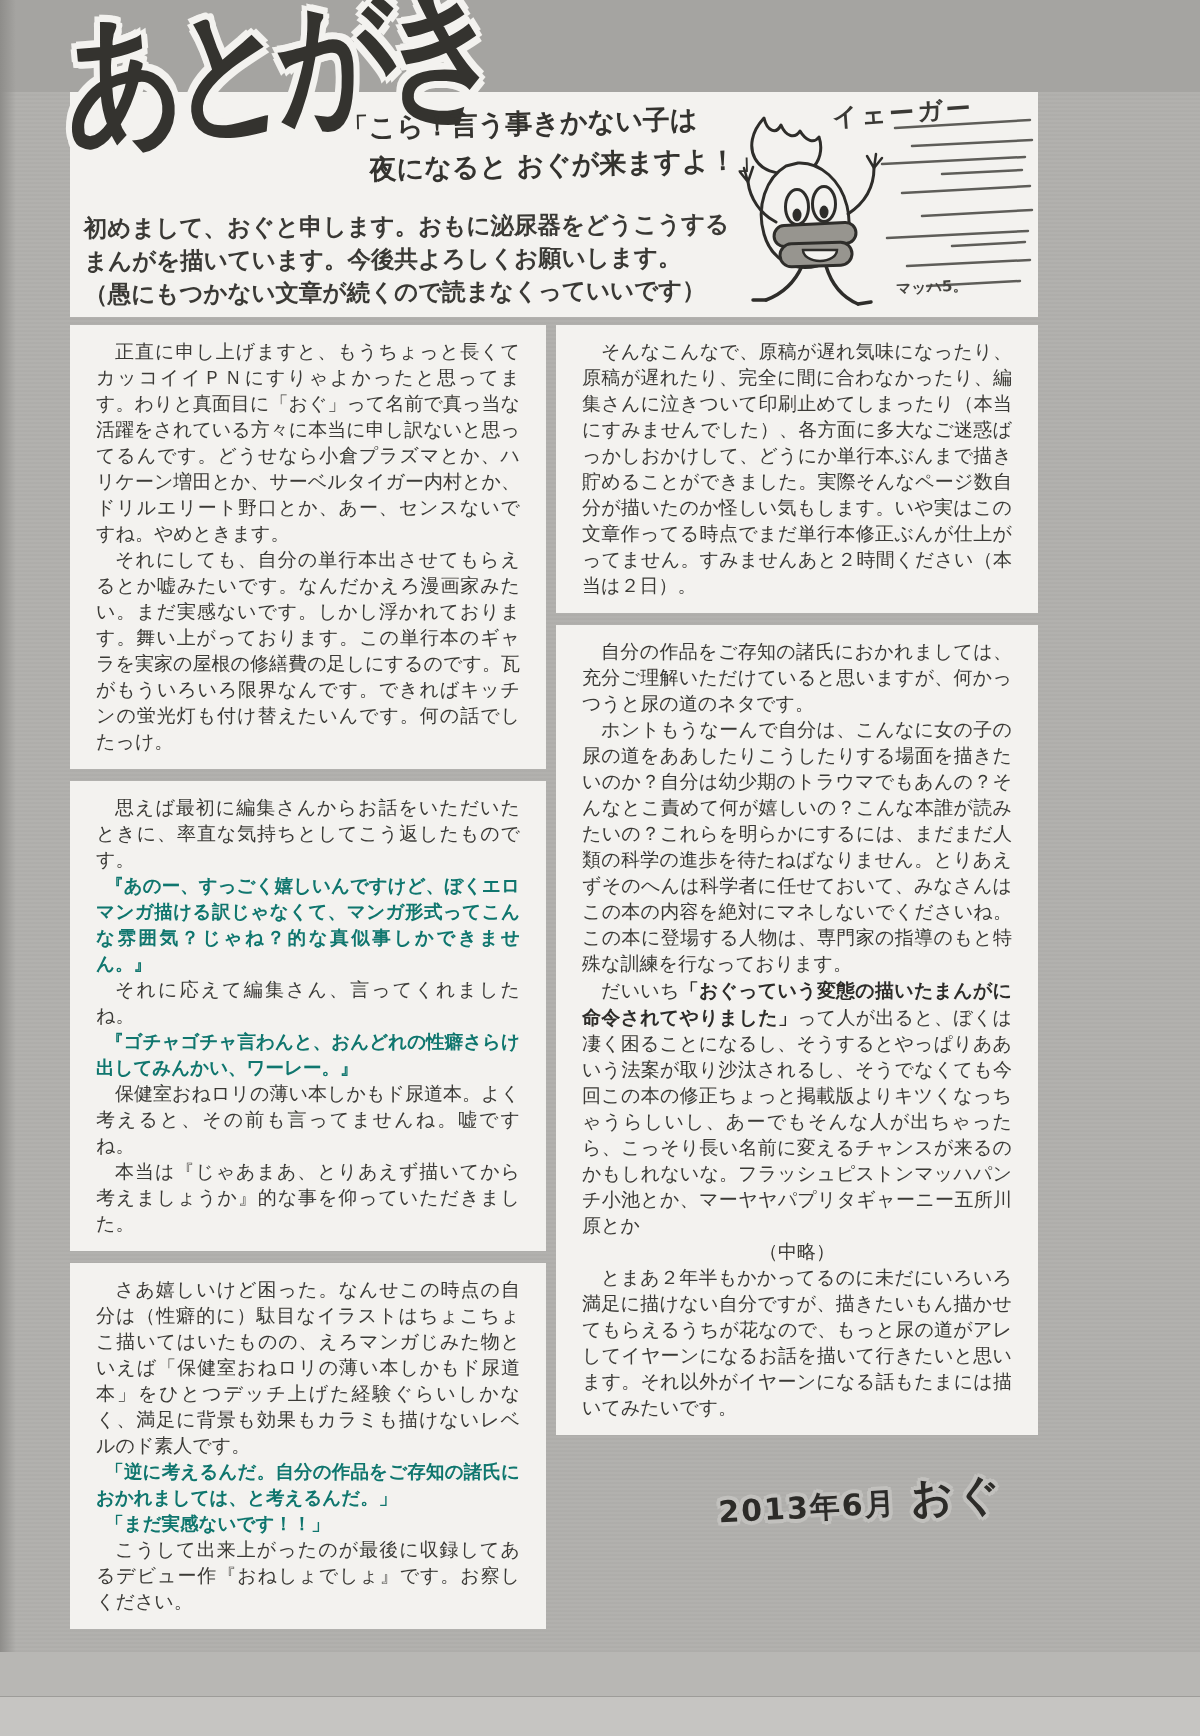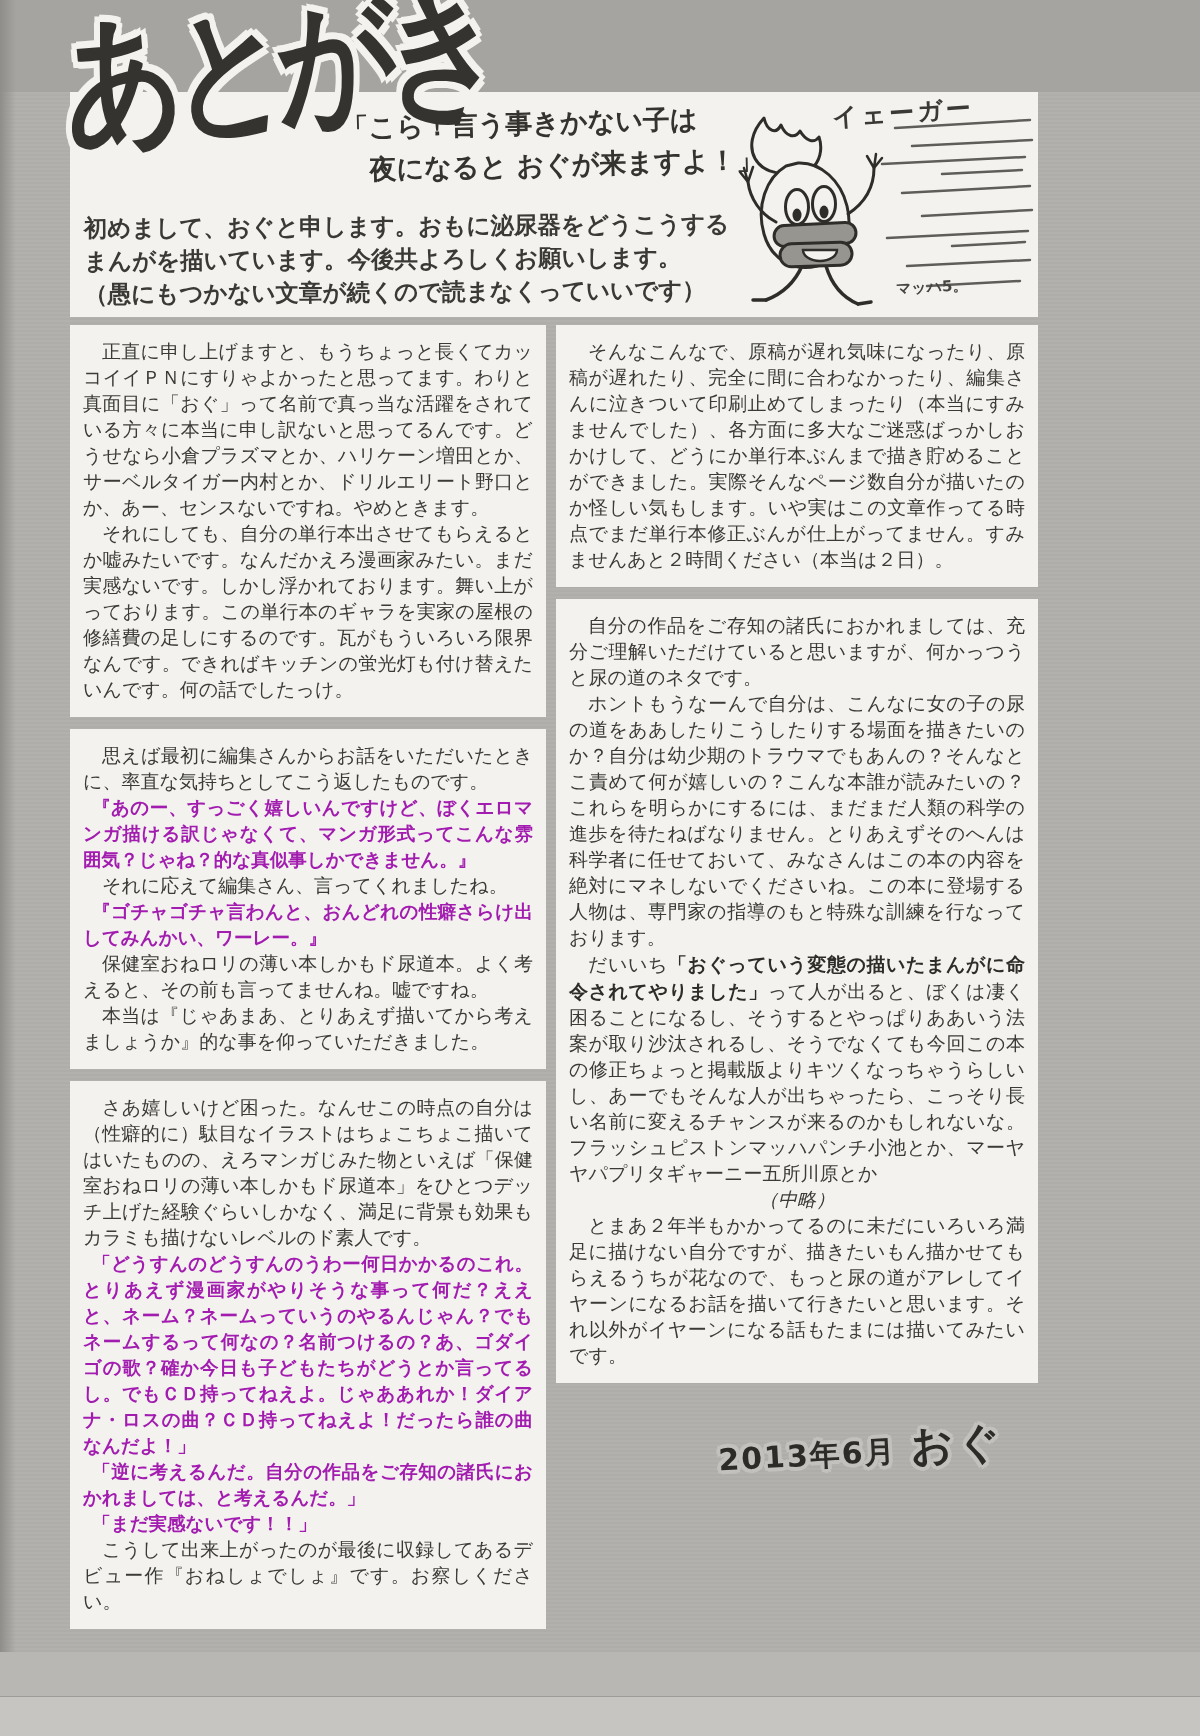--- a/index.html
+++ b/index.html
@@ -34,28 +34,28 @@
       font-family:"DejaVu Sans","Liberation Sans",sans-serif;font-weight:700;
       font-size:25px;color:#3a3935;transform:rotate(-4deg);letter-spacing:3px;}
   .mascot .speed{position:absolute;left:206px;top:184px;
       font-family:"DejaVu Sans","Liberation Sans",sans-serif;font-weight:700;
       font-size:15px;color:#45443f;transform:rotate(-3deg);}
 
   .columns{position:absolute;left:70px;top:325px;width:968px;display:flex;gap:10px;}
   .col{display:flex;flex-direction:column;gap:12px;}
   .col-left{width:476px;}
   .col-right{width:482px;}
-  .sheet{background:#f3f2ef;padding:14px 13px;}
+  .sheet{background:#f3f2ef;padding:14px 26px;}
   .para{margin:0;font-family:"Liberation Serif","DejaVu Serif",serif;
         font-size:19px;line-height:26px;color:#3b3a36;
         text-indent:1em;text-align:justify;}
   .quote{font-family:"DejaVu Sans","Liberation Sans",sans-serif;font-weight:700;
-         font-size:18.5px;color:#a21caf;text-indent:.5em;}
+         font-size:18.5px;color:#0f766e;text-indent:.5em;}
   .inline-quote{font-family:"DejaVu Sans","Liberation Sans",sans-serif;font-weight:700;color:#2d2c29;}
-  .center{text-align:center;text-indent:0;font-style:italic;}
+  .center{text-align:center;text-indent:0;}
 
   .sig-row{background:transparent;text-align:right;padding:26px 34px 0 0;}
   .signature{display:inline-block;transform:rotate(-3deg);
       font-family:"DejaVu Sans","Liberation Sans",sans-serif;font-weight:900;color:#2c2b28;
       text-shadow:-3px -3px 0 #c2c1be,3px -3px 0 #c2c1be,-3px 3px 0 #c2c1be,3px 3px 0 #c2c1be,
                   0 -4px 0 #c2c1be,0 4px 0 #c2c1be,-4px 0 0 #c2c1be,4px 0 0 #c2c1be;}
   .sig-date{font-size:30px;letter-spacing:2px;}
   .sig-name{font-size:42px;margin-left:14px;letter-spacing:4px;}
 </style>
 </head>
@@ -130,21 +130,20 @@
       <section class="sheet">
         <p class="para">思えば最初に編集さんからお話をいただいたときに、率直な気持ちとしてこう返したものです。</p>
         <p class="para quote">『あのー、すっごく嬉しいんですけど、ぼくエロマンガ描ける訳じゃなくて、マンガ形式ってこんな雰囲気？じゃね？的な真似事しかできません。』</p>
         <p class="para">それに応えて編集さん、言ってくれましたね。</p>
         <p class="para quote">『ゴチャゴチャ言わんと、おんどれの性癖さらけ出してみんかい、ワーレー。』</p>
         <p class="para">保健室おねロリの薄い本しかもド尿道本。よく考えると、その前も言ってませんね。嘘ですね。</p>
         <p class="para">本当は『じゃあまあ、とりあえず描いてから考えましょうか』的な事を仰っていただきました。</p>
       </section>
       <section class="sheet">
         <p class="para">さあ嬉しいけど困った。なんせこの時点の自分は（性癖的に）駄目なイラストはちょこちょこ描いてはいたものの、えろマンガじみた物といえば「保健室おねロリの薄い本しかもド尿道本」をひとつデッチ上げた経験ぐらいしかなく、満足に背景も効果もカラミも描けないレベルのド素人です。</p>
-        <p class="para quote">「どうすんのどうすんのうわー何日かかるのこれ。とりあえず漫画家がやりそうな事って何だ？ええと、ネーム？ネームっていうのやるんじゃん？でもネームするって何なの？名前つけるの？あ、ゴダイゴの歌？確か今日も子どもたちがどうとか言ってるし。でもＣＤ持ってねえよ。じゃああれか！ダイアナ・ロスの曲？ＣＤ持ってねえよ！だったら誰の曲なんだよ！」</p>
         <p class="para quote">「逆に考えるんだ。自分の作品をご存知の諸氏におかれましては、と考えるんだ。」</p>
         <p class="para quote">「まだ実感ないです！！」</p>
         <p class="para">こうして出来上がったのが最後に収録してあるデビュー作『おねしょでしょ』です。お察しください。</p>
       </section>
     </div>
 
     <div class="col col-right">
       <section class="sheet">
         <p class="para">そんなこんなで、原稿が遅れ気味になったり、原稿が遅れたり、完全に間に合わなかったり、編集さんに泣きついて印刷止めてしまったり（本当にすみませんでした）、各方面に多大なご迷惑ばっかしおかけして、どうにか単行本ぶんまで描き貯めることができました。実際そんなページ数自分が描いたのか怪しい気もします。いや実はこの文章作ってる時点でまだ単行本修正ぶんが仕上がってません。すみませんあと２時間ください（本当は２日）。</p>
       </section>

